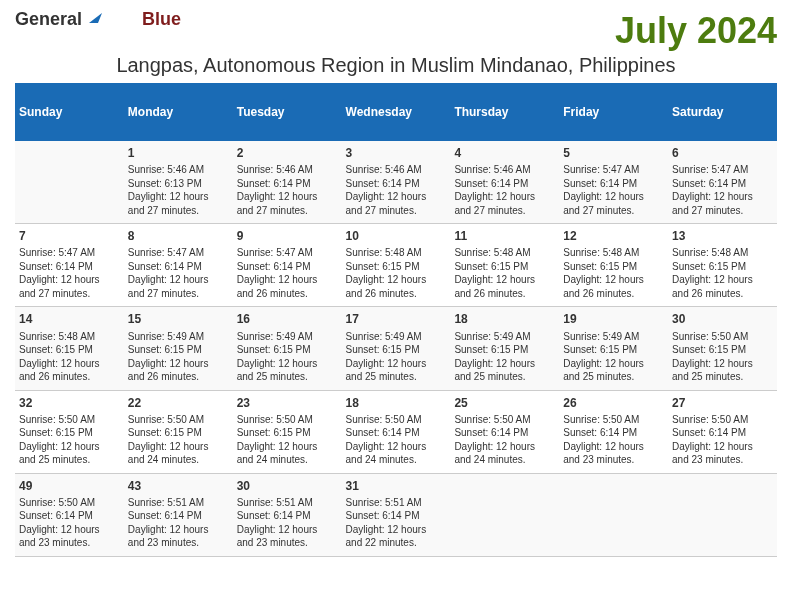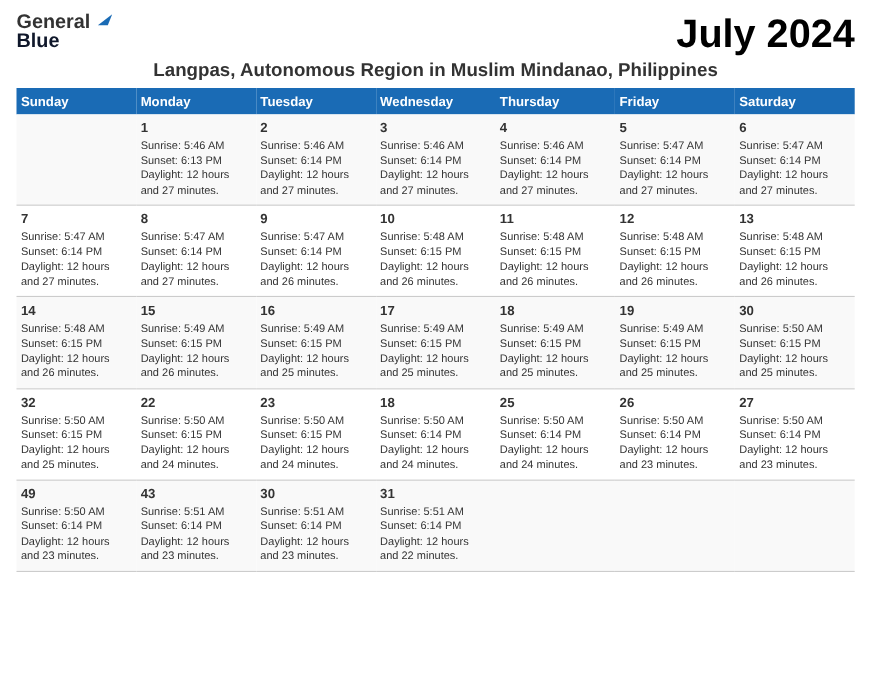--- a/index.html
+++ b/index.html
@@ -11,61 +11,62 @@
       padding: 10px 15px 15px;
     }
     .header-logo {
       display: flex;
       align-items: flex-start;
       justify-content: space-between;
       margin-bottom: 2px;
     }
     .logo-area {
       display: flex;
-      flex-direction: column;
+      flex-direction: row;
       align-items: flex-start;
+      gap: 40px;
     }
     .logo-general {
       font-size: 18px;
       font-weight: bold;
       color: #333;
       line-height: 1;
     }
     .logo-blue {
       font-size: 18px;
       font-weight: bold;
-      color: #0f172a;
+      color: #7f1d1d;
       line-height: 1;
     }
     .logo-line {
       display: flex;
       align-items: center;
     }
     .month-title {
       font-size: 36px;
       font-weight: bold;
-      color: #000000;
+      color: #4d7c0f;
       text-align: right;
     }
     .location-title {
       text-align: center;
-      font-size: 17px;
+      font-size: 20px;
       color: #333;
-      font-weight: bold;
+      font-weight: normal;
       margin-bottom: 6px;
     }
     table {
       width: 100%;
       border-collapse: collapse;
       font-size: 11px;
     }
     thead tr th {
       background-color: #1a6bb5;
       color: #fff;
-      padding: 5px 4px;
+      padding: 22px 4px;
       text-align: left;
       font-size: 12px;
       font-weight: bold;
     }
     tbody tr {
       border-bottom: 1px solid #ccc;
     }
     tbody tr:nth-child(odd) {
       background-color: #f9f9f9;
     }

